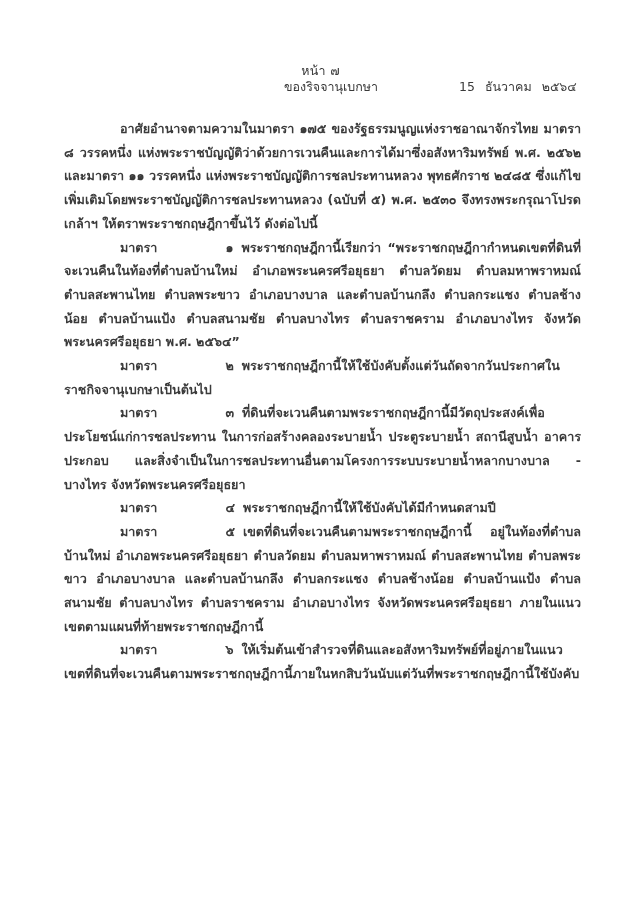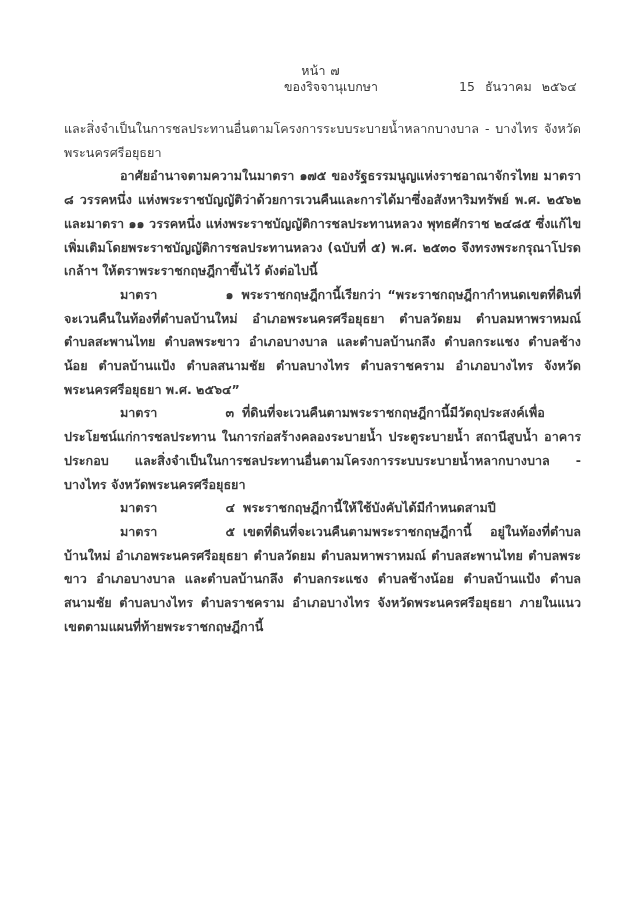--- a/index.html
+++ b/index.html
@@ -90,28 +90,29 @@
 
   <div class="page-number">หน้า   ๗</div>
 
   <div class="header-row">
     <span class="center">ของริจจานุเบกษา</span>
     <span class="right">15   ธันวาคม   ๒๕๖๔</span>
   </div>
 
   <div class="body">
 
-    <p class="para">และสิ่งจำเป็นในการชลประทานอื่นตามโครงการระบบระบายน้ำหลากบางบาล - บางไทร จังหวัดพระนครศรีอยุธยา</p>
 
     <p class="para indent">อาศัยอำนาจตามความในมาตรา ๑๗๕ ของรัฐธรรมนูญแห่งราชอาณาจักรไทย มาตรา ๘ วรรคหนึ่ง แห่งพระราชบัญญัติว่าด้วยการเวนคืนและการได้มาซึ่งอสังหาริมทรัพย์ พ.ศ. ๒๕๖๒ และมาตรา ๑๑ วรรคหนึ่ง แห่งพระราชบัญญัติการชลประทานหลวง พุทธศักราช ๒๔๘๕ ซึ่งแก้ไขเพิ่มเติมโดยพระราชบัญญัติการชลประทานหลวง (ฉบับที่ ๕) พ.ศ. ๒๕๓๐ จึงทรงพระกรุณาโปรดเกล้าฯ ให้ตราพระราชกฤษฎีกาขึ้นไว้ ดังต่อไปนี้</p>
 
     <p class="para indent"><span class="section-label">มาตรา</span><span class="section-num">๑</span><span>พระราชกฤษฎีกานี้เรียกว่า “พระราชกฤษฎีกากำหนดเขตที่ดินที่จะเวนคืนในท้องที่ตำบลบ้านใหม่ อำเภอพระนครศรีอยุธยา ตำบลวัดยม ตำบลมหาพราหมณ์ ตำบลสะพานไทย ตำบลพระขาว อำเภอบางบาล และตำบลบ้านกลึง ตำบลกระแชง ตำบลช้างน้อย ตำบลบ้านแป้ง ตำบลสนามชัย ตำบลบางไทร ตำบลราชคราม อำเภอบางไทร จังหวัดพระนครศรีอยุธยา พ.ศ. ๒๕๖๔”</span></p>
 
+    <p class="para indent"><span class="section-label">มาตรา</span><span class="section-num">๒</span><span>พระราชกฤษฎีกานี้ให้ใช้บังคับตั้งแต่วันถัดจากวันประกาศในราชกิจจานุเบกษาเป็นต้นไป</span></p>
 
     <p class="para indent"><span class="section-label">มาตรา</span><span class="section-num">๓</span><span>ที่ดินที่จะเวนคืนตามพระราชกฤษฎีกานี้มีวัตถุประสงค์เพื่อประโยชน์แก่การชลประทาน ในการก่อสร้างคลองระบายน้ำ ประตูระบายน้ำ สถานีสูบน้ำ อาคารประกอบ และสิ่งจำเป็นในการชลประทานอื่นตามโครงการระบบระบายน้ำหลากบางบาล - บางไทร จังหวัดพระนครศรีอยุธยา</span></p>
 
     <p class="para indent"><span class="section-label">มาตรา</span><span class="section-num">๔</span><span>พระราชกฤษฎีกานี้ให้ใช้บังคับได้มีกำหนดสามปี</span></p>
 
     <p class="para indent"><span class="section-label">มาตรา</span><span class="section-num">๕</span><span>เขตที่ดินที่จะเวนคืนตามพระราชกฤษฎีกานี้ อยู่ในท้องที่ตำบลบ้านใหม่ อำเภอพระนครศรีอยุธยา ตำบลวัดยม ตำบลมหาพราหมณ์ ตำบลสะพานไทย ตำบลพระขาว อำเภอบางบาล และตำบลบ้านกลึง ตำบลกระแชง ตำบลช้างน้อย ตำบลบ้านแป้ง ตำบลสนามชัย ตำบลบางไทร ตำบลราชคราม อำเภอบางไทร จังหวัดพระนครศรีอยุธยา ภายในแนวเขตตามแผนที่ท้ายพระราชกฤษฎีกานี้</span></p>
 
+    <p class="para indent"><span class="section-label">มาตรา</span><span class="section-num">๖</span><span>ให้เริ่มต้นเข้าสำรวจที่ดินและอสังหาริมทรัพย์ที่อยู่ภายในแนวเขตที่ดินที่จะเวนคืนตามพระราชกฤษฎีกานี้ภายในหกสิบวันนับแต่วันที่พระราชกฤษฎีกานี้ใช้บังคับ</span></p>
 
   </div>
 </div>
 
 </body></html>

